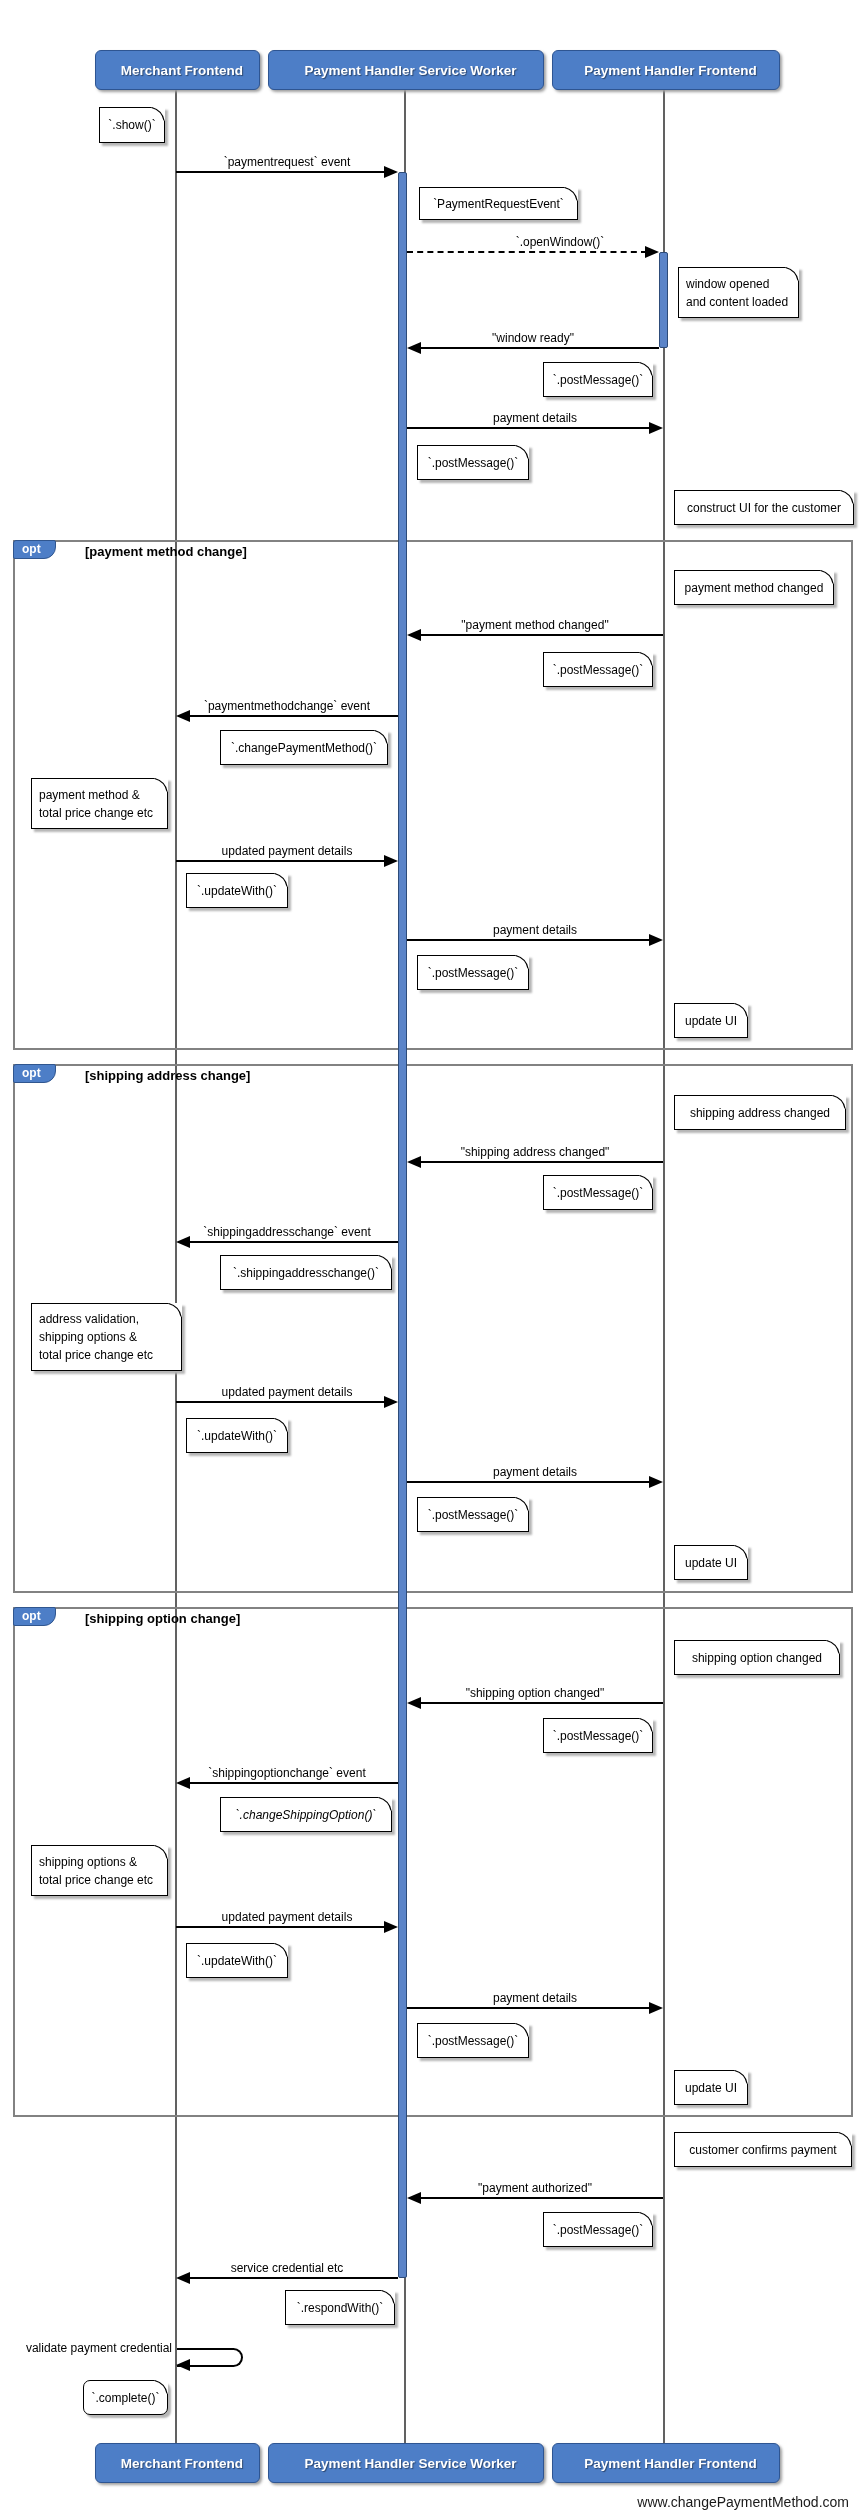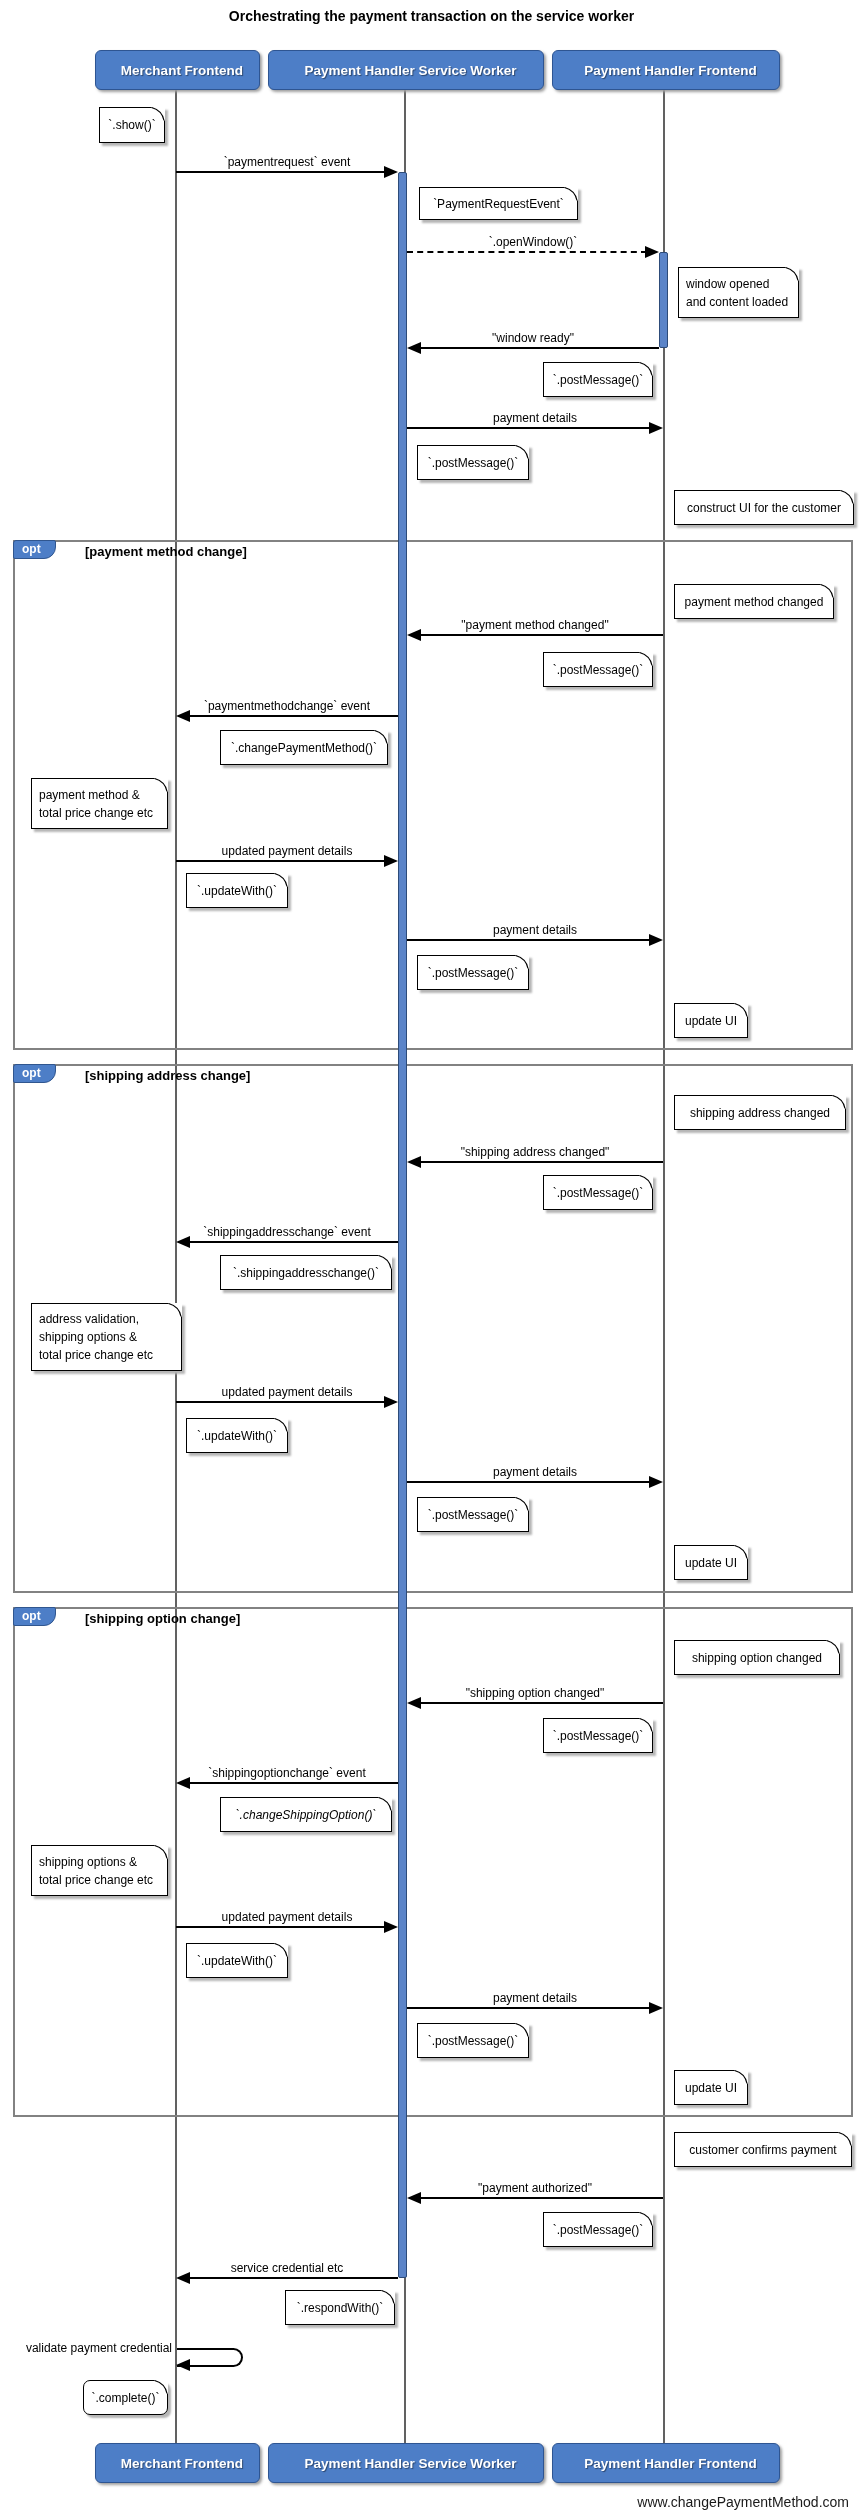--- a/index.html
+++ b/index.html
@@ -23,21 +23,20 @@
   .self-label{position:absolute;font-size:12px;color:#000;text-align:right;white-space:nowrap;z-index:4;}
   .note{position:absolute;background:#fff;border:1px solid #000;box-shadow:3px 3px 2px #b6b6b6;box-sizing:border-box;display:flex;flex-direction:column;justify-content:center;padding:2px 7px;font-size:12px;line-height:18px;color:#000;z-index:5;}
   .note.center{align-items:center;}
   .note .fold{position:absolute;top:-1px;right:-1px;z-index:6;}
   .note div{white-space:nowrap;}
 </style>
 </head>
 <body>
 
 <div id="stage">
-  <div class="title">Orchestrating the payment transaction on the service worker</div>
   <div class="footer">www.changePaymentMethod.com</div>
 <div class="lifeline" style="left: 175px; top: 88px; width: 2px; height: 2355px;"></div>
     <div class="participant" style="left: 95px; top: 50px; width: 163px;">
       <span>Merchant Frontend</span>
     </div>
     <div class="participant" style="left: 95px; top: 2443px; width: 163px;">
       <span>Merchant Frontend</span>
     </div>
     <div class="lifeline" style="left: 404px; top: 88px; width: 2px; height: 2355px;"></div>
     <div class="participant" style="left: 268px; top: 50px; width: 274px;">
@@ -65,21 +64,21 @@
       <div class="frag-tab">opt</div>
       <div class="frag-cond">[shipping option change]</div>
     </div>
     <div class="activation" style="left: 398px; top: 172px; height: 2106px;"></div>
     <div class="activation" style="left: 659px; top: 252px; height: 96px;"></div>
     <div class="msg-line" style="left: 176px; top: 171px; width: 210px;"></div>
     <div class="head-right" style="left: 384px; top: 166px;"></div>
     <div class="msg-label" style="left: 287px; top: 155px;">`paymentrequest` event</div>
     <div class="msg-line dashed" style="left: 407px; top: 251px; width: 240px;"></div>
     <div class="head-right" style="left: 645px; top: 246px;"></div>
-    <div class="msg-label" style="left: 533px; top: 235px; text-align: right;">`.openWindow()`</div>
+    <div class="msg-label" style="left: 560px; top: 235px; text-align: right;">`.openWindow()`</div>
     <div class="msg-line" style="left: 419px; top: 347px; width: 240px;"></div>
     <div class="head-left" style="left: 407px; top: 342px;"></div>
     <div class="msg-label" style="left: 533px; top: 331px;">"window ready"</div>
     <div class="msg-line" style="left: 407px; top: 427px; width: 244px;"></div>
     <div class="head-right" style="left: 649px; top: 422px;"></div>
     <div class="msg-label" style="left: 535px; top: 411px;">payment details</div>
     <div class="msg-line" style="left: 419px; top: 634px; width: 244px;"></div>
     <div class="head-left" style="left: 407px; top: 629px;"></div>
     <div class="msg-label" style="left: 535px; top: 618px;">"payment method changed"</div>
     <div class="msg-line" style="left: 188px; top: 715px; width: 210px;"></div>
@@ -160,21 +159,21 @@
           <path d="M0.5,0.5 C6,2 11.5,6 13,13.5" fill="none" stroke="#000" stroke-width="1.2"></path>
         </svg></div>
     </div>
     <div class="note center" style="left: 674px; top: 490px; width: 180px; height: 35px;">
       <div>construct UI for the customer</div>
       <div class="fold"><svg width="14" height="14" xmlns="http://www.w3.org/2000/svg">
           <path d="M0,0 L14,14 L14,0 Z" fill="#ffffff"></path>
           <path d="M0.5,0.5 C6,2 11.5,6 13,13.5" fill="none" stroke="#000" stroke-width="1.2"></path>
         </svg></div>
     </div>
-    <div class="note center" style="left: 674px; top: 584px; width: 160px; height: 35px;">
+    <div class="note center" style="left: 674px; top: 570px; width: 160px; height: 35px;">
       <div>payment method changed</div>
       <div class="fold"><svg width="14" height="14" xmlns="http://www.w3.org/2000/svg">
           <path d="M0,0 L14,14 L14,0 Z" fill="#ffffff"></path>
           <path d="M0.5,0.5 C6,2 11.5,6 13,13.5" fill="none" stroke="#000" stroke-width="1.2"></path>
         </svg></div>
     </div>
     <div class="note center" style="left: 543px; top: 652px; width: 110px; height: 35px;">
       <div>`.postMessage()`</div>
       <div class="fold"><svg width="14" height="14" xmlns="http://www.w3.org/2000/svg">
           <path d="M0,0 L14,14 L14,0 Z" fill="#ffffff"></path>

